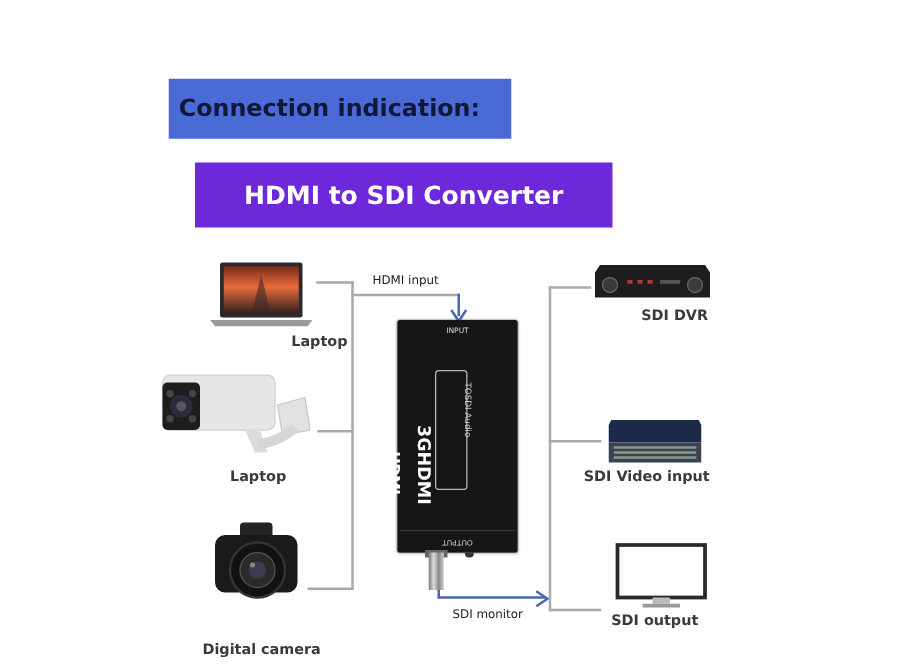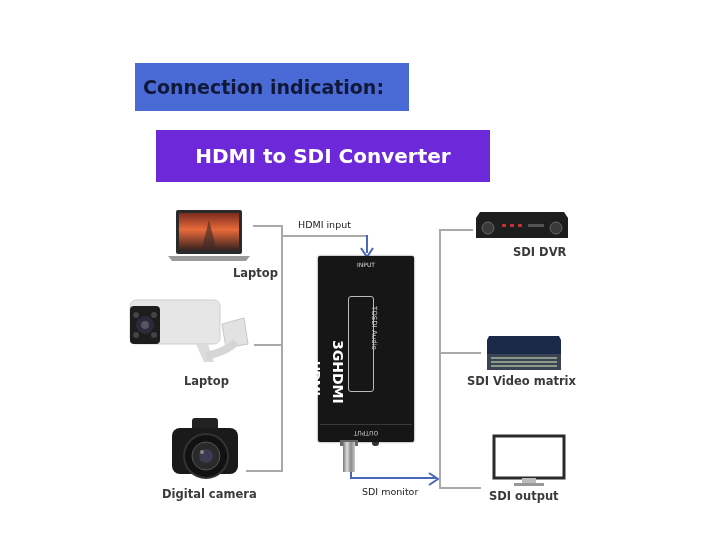--- a/index.html
+++ b/index.html
@@ -93,21 +93,21 @@
 <div class="abs" style="left:170px; top:416px; width:72px; height:66px;">
   <svg width="72" height="66" viewBox="0 0 72 66">
     <rect x="22" y="2" width="26" height="14" rx="3" fill="#222"></rect>
     <rect x="2" y="12" width="66" height="46" rx="8" fill="#1a1a1a"></rect>
     <circle cx="36" cy="40" r="22" fill="#111" stroke="#333" stroke-width="2"></circle>
     <circle cx="36" cy="40" r="14" fill="#2a2a2a" stroke="#555"></circle>
     <circle cx="36" cy="40" r="7" fill="#3b3b52"></circle>
     <circle cx="32" cy="36" r="2" fill="#888"></circle>
   </svg>
 </div>
-<div class="label" style="left:162px; top:487px;">Digital camera</div>
+<div class="label" style="left:162px; top:512px;">Digital camera</div>
 
 <div class="line" style="left:253px; top:225px; width:30px; height:2px;"></div>
 <div class="line" style="left:254px; top:344px; width:29px; height:2px;"></div>
 <div class="line" style="left:246px; top:470px; width:37px; height:2px;"></div>
 <div class="line" style="left:281px; top:225px; width:2px; height:247px;"></div>
 <div class="line" style="left:281px; top:235px; width:87px; height:2px;"></div>
 
 <div class="blue" style="left:366px; top:235px; width:2px; height:18px;"></div>
 <div class="abs" style="left:360px; top:244px; width:14px; height:12px;">
   <svg width="14" height="12" viewBox="0 0 14 12">
@@ -160,21 +160,21 @@
   <svg width="78" height="38" viewBox="0 0 78 38">
     <path d="M4 2 H74 L76 6 V20 H2 V6 Z" fill="#1c2a4a"></path>
     <rect x="2" y="20" width="74" height="16" fill="#3a4254"></rect>
     <g fill="#8a9a88">
       <rect x="6" y="23" width="66" height="2"></rect>
       <rect x="6" y="27" width="66" height="2"></rect>
       <rect x="6" y="31" width="66" height="2"></rect>
     </g>
   </svg>
 </div>
-<div class="label" style="left:467px; top:374px;">SDI Video matrix</div>
+<div class="label" style="left:467px; top:374px;">SDI Video input</div>
 
 <div class="abs" style="left:492px; top:434px; width:74px; height:54px;">
   <svg width="74" height="54" viewBox="0 0 74 54">
     <rect x="2" y="2" width="70" height="42" fill="#fff" stroke="#2a2a2a" stroke-width="3"></rect>
     <rect x="30" y="44" width="14" height="5" fill="#bbb"></rect>
     <rect x="22" y="49" width="30" height="3" fill="#999"></rect>
   </svg>
 </div>
 <div class="label" style="left:489px; top:489px;">SDI output</div>
 

